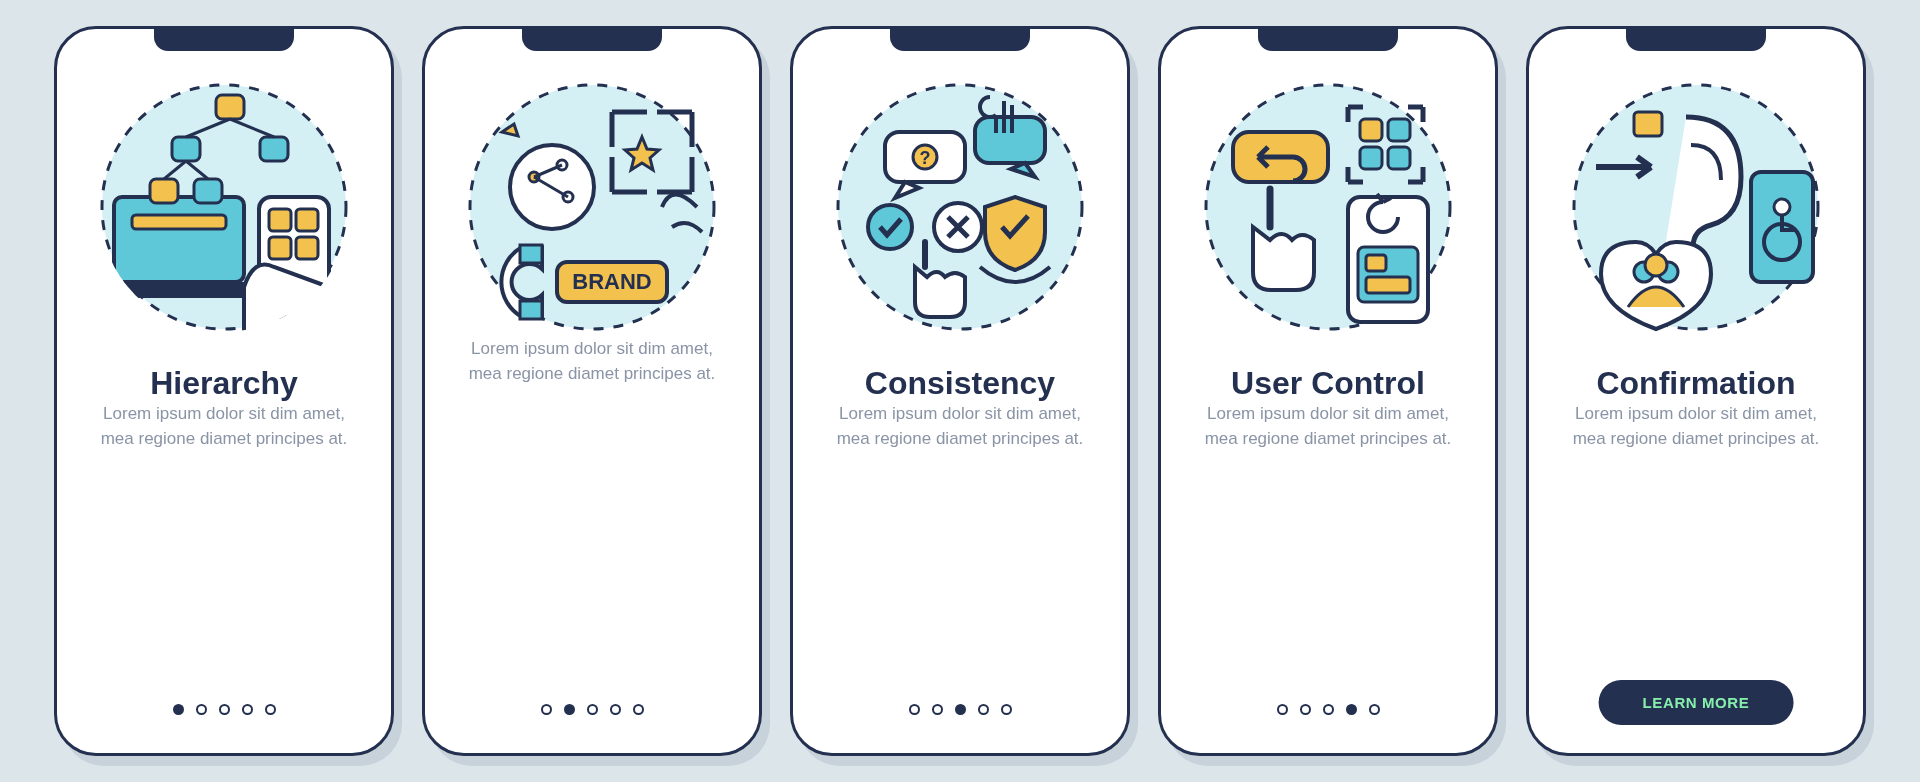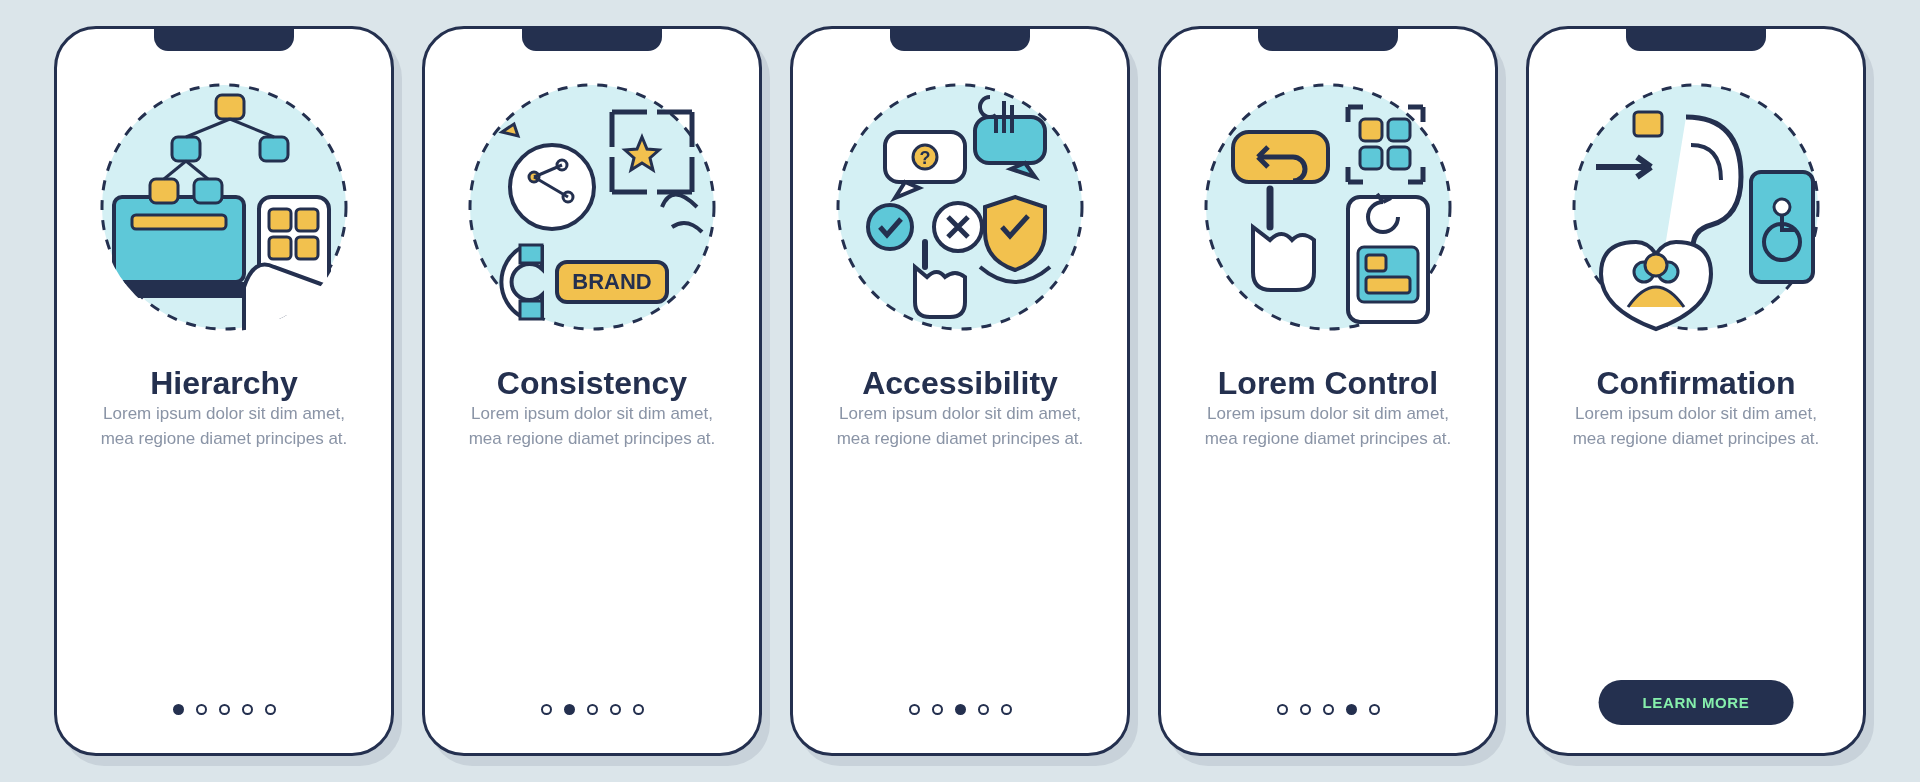--- a/index.html
+++ b/index.html
@@ -165,21 +165,20 @@
 
     <path d="M200 130 q10 -25 35 0 M210 150 q15 -10 30 5" fill="none" stroke="#24304f" stroke-width="4"></path>
 
     <path d="M60 170 a40 40 0 0 0 0 70 h20 v-22 a18 18 0 1 1 0 -26 v-22 z" fill="#fff" stroke="#24304f" stroke-width="4"></path>
     <rect x="58" y="168" width="22" height="18" fill="#5ec8d8" stroke="#24304f" stroke-width="3"></rect>
     <rect x="58" y="224" width="22" height="18" fill="#5ec8d8" stroke="#24304f" stroke-width="3"></rect>
     <rect x="95" y="185" width="110" height="40" rx="10" fill="#f2c14e" stroke="#24304f" stroke-width="4"></rect>
     <text x="150" y="212" text-anchor="middle" font-family="Arial" font-weight="700" font-size="22" fill="#24304f">BRAND</text>
   </svg>
 
-  <h2 class="title">Consistency</h2>
   <p class="desc">Lorem ipsum dolor sit dim amet, mea regione diamet principes at.</p>
 
   <div class="pager">
     <span class="dot"></span>
     <span class="dot active"></span>
     <span class="dot"></span>
     <span class="dot"></span>
     <span class="dot"></span>
   </div>
 </div>
@@ -206,21 +205,21 @@
     <path d="M118 140 l20 20 M138 140 l-20 20" stroke="#24304f" stroke-width="5"></path>
 
     <path d="M185 120 l30 10 v25 q0 28 -30 38 q-30 -10 -30 -38 v-25 z" fill="#f2c14e" stroke="#24304f" stroke-width="4"></path>
     <path d="M172 150 l8 9 l18 -20" stroke="#24304f" stroke-width="5" fill="none"></path>
     <path d="M150 190 q35 30 70 0" stroke="#24304f" stroke-width="4" fill="none"></path>
 
     <path d="M85 190 v35 q0 15 15 15 h20 q15 0 15 -15 v-25 q-10 -8 -20 0 q-8 -10 -18 0 z" fill="#fff" stroke="#24304f" stroke-width="4"></path>
     <line x1="95" y1="190" x2="95" y2="165" stroke="#24304f" stroke-width="6" stroke-linecap="round"></line>
   </svg>
 
-  <h2 class="title">Accessibility</h2>
+  <h2 class="title">Consistency</h2>
   <p class="desc">Lorem ipsum dolor sit dim amet, mea regione diamet principes at.</p>
 
   <div class="pager">
     <span class="dot"></span>
     <span class="dot"></span>
     <span class="dot active"></span>
     <span class="dot"></span>
     <span class="dot"></span>
   </div>
 </div>
@@ -246,21 +245,21 @@
 
     <rect x="150" y="120" width="80" height="125" rx="12" fill="#fff" stroke="#24304f" stroke-width="4"></rect>
     <rect x="160" y="170" width="60" height="55" rx="6" fill="#5ec8d8" stroke="#24304f" stroke-width="3"></rect>
     <rect x="168" y="178" width="20" height="16" rx="3" fill="#f2c14e" stroke="#24304f" stroke-width="3"></rect>
     <rect x="168" y="200" width="44" height="16" rx="3" fill="#f2c14e" stroke="#24304f" stroke-width="3"></rect>
 
     <path d="M200 140 a15 15 0 1 1 -15 -15" stroke="#24304f" stroke-width="4" fill="none"></path>
     <path d="M185 125 l-6 -8 M185 125 l8 -4" stroke="#24304f" stroke-width="4"></path>
   </svg>
 
-  <h2 class="title">Lorem Control</h2>
+  <h2 class="title">User Control</h2>
   <p class="desc">Lorem ipsum dolor sit dim amet, mea regione diamet principes at.</p>
 
   <div class="pager">
     <span class="dot"></span>
     <span class="dot"></span>
     <span class="dot"></span>
     <span class="dot active"></span>
     <span class="dot"></span>
   </div>
 </div>

